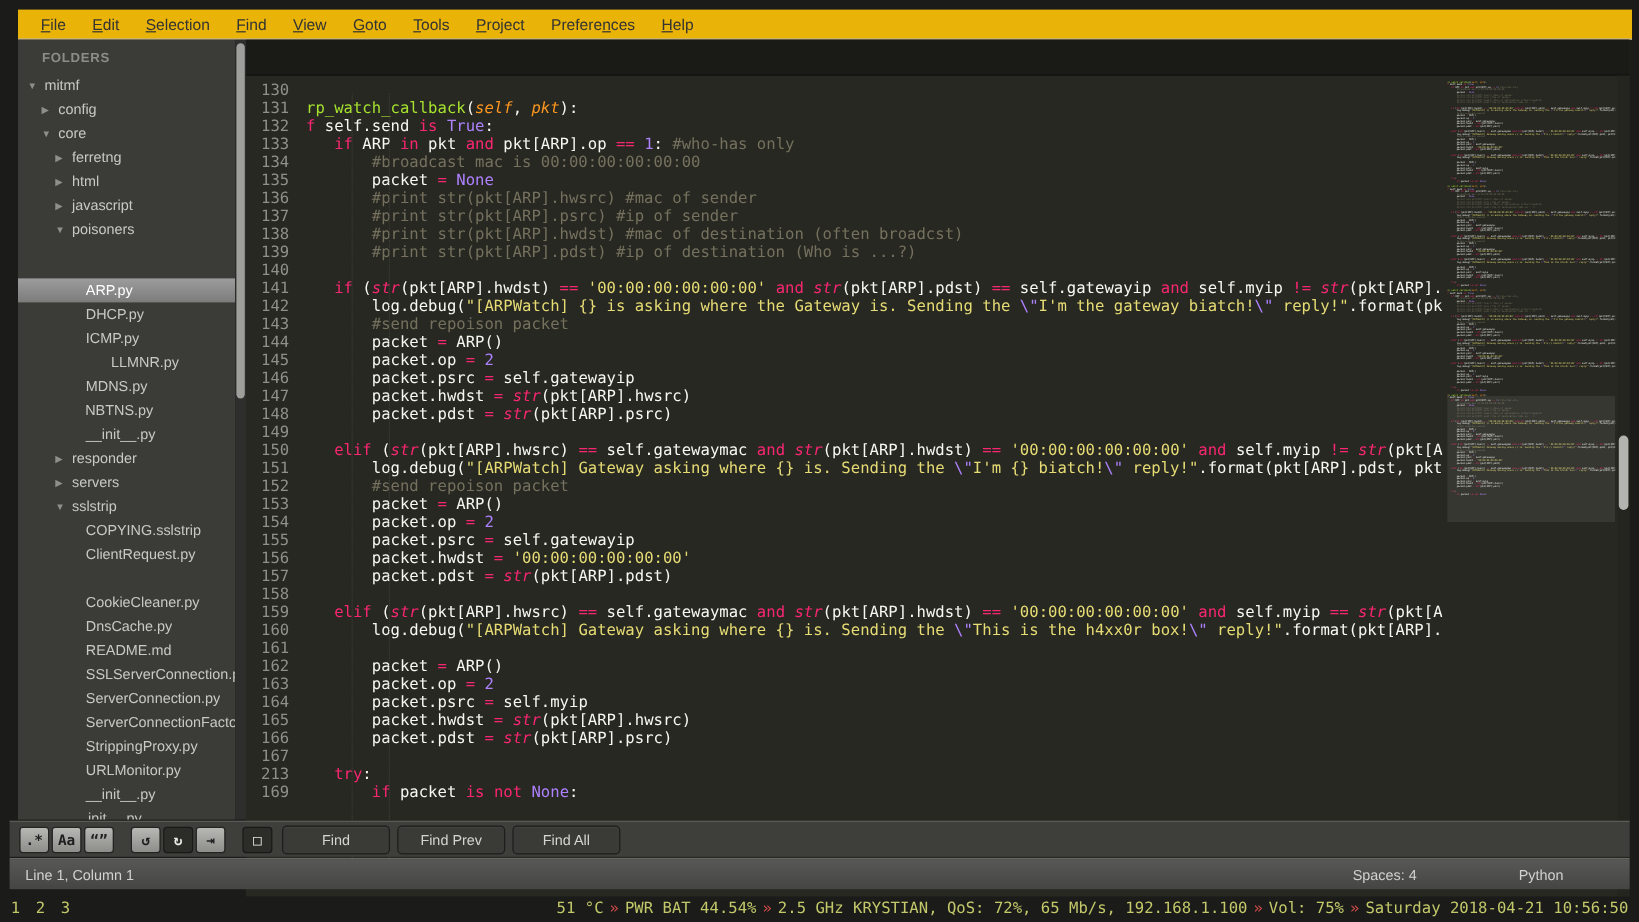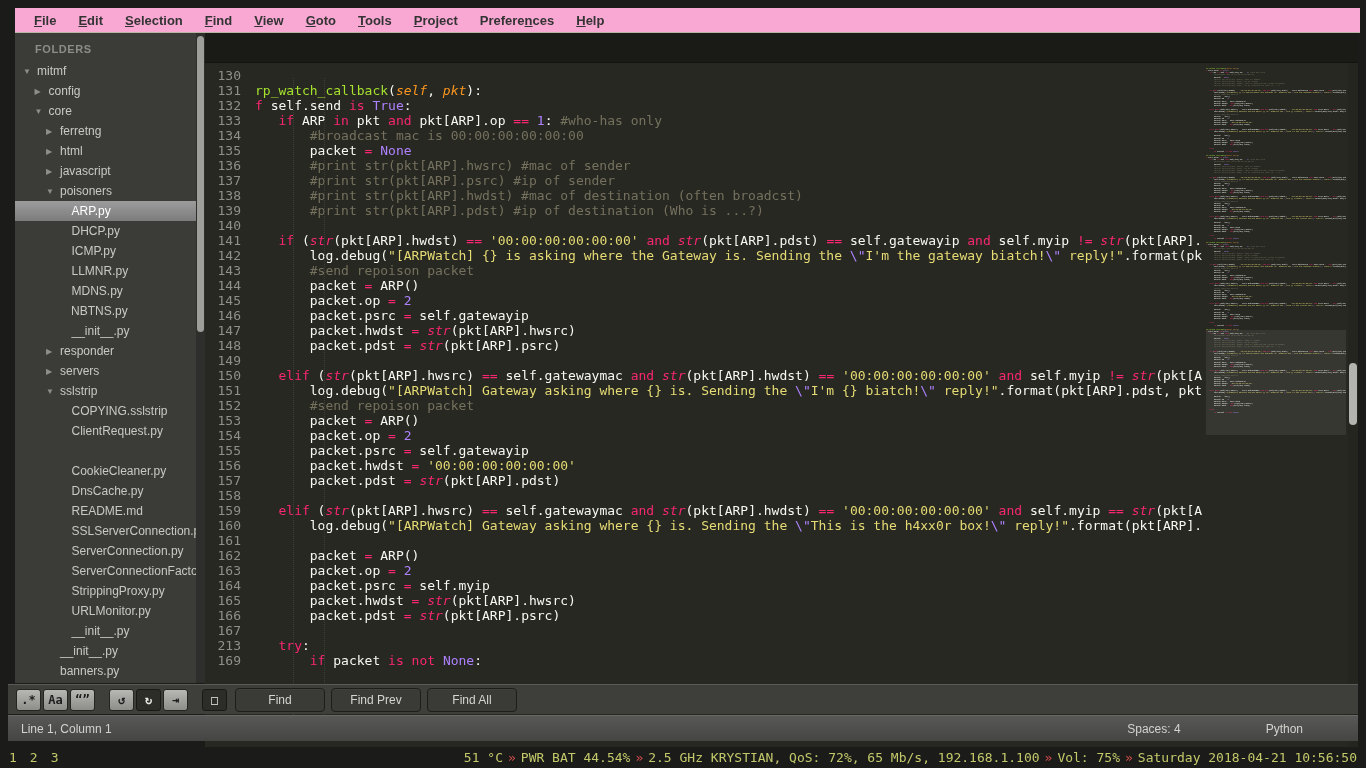--- a/index.html
+++ b/index.html
@@ -1,34 +1,34 @@
 <!DOCTYPE html>
 <html><head>
 <meta charset="utf-8">
 <style>
   * { margin:0; padding:0; box-sizing:border-box; }
   html,body { width:1366px; height:768px; overflow:hidden; background:#1b1b19;
     font-family:"Liberation Sans", sans-serif; }
   .abs { position:absolute; }
 
   
-  #menu-bar { left:15px; right:6px; top:8px; height:25px; background:#f9a8d4;
-    border-bottom:1px solid #b9b5a6; display:flex; align-items:center; padding-left:8px;font-weight:bold; }
+  #menu-bar { left:15px; right:6px; top:8px; height:25px; background:#eab308;
+    border-bottom:1px solid #b9b5a6; display:flex; align-items:center; padding-left:8px; }
   .menu-item { padding:0 11px; font-size:13px; color:#333; line-height:25px; cursor:default; }
   .menu-item u { text-decoration:underline; }
 
   
   #sidebar { left:15px; top:33px; width:181px; height:650px; background:#3b3b38;
     overflow:hidden; color:#c9c9c4; }
   #folders-header { font-size:11px; font-weight:bold; letter-spacing:.6px;
     color:#8d8d87; padding:10px 0 6px 20px; }
   .tree-row { height:20px; display:flex; align-items:center; font-size:12px;
     white-space:nowrap; overflow:hidden; }
   .tree-arrow { width:14px; font-size:8px; color:#8f8f89; text-align:left; flex:none; }
-  .tree-row.selected { background:linear-gradient(#9c9c9c,#7c7c7c); color:#ffffff; }
+  .tree-row.selected { background:linear-gradient(#9c9c9c,#7c7c7c); color:#ffffff;margin-top:31px; }
   .tree-row.selected .tree-arrow { color:#e0e0e0; }
 
   #sidebar-scrollbar { left:196px; top:33px; width:9px; height:650px; background:#2e2e2c; }
   #sidebar-scroll-thumb { position:absolute; left:1px; top:3px; width:7px; height:296px;
     background:#9e9e9b; border-radius:4px; }
 
   
   #editor { left:205px; top:33px; right:8px; height:725px; background:#272822; overflow:hidden; }
   #tab-strip { position:absolute; left:0; right:0; top:0; height:30px; background:#1a1b16;
     border-bottom:1px solid #121310; }
@@ -150,21 +150,21 @@
         <span>ARP.py</span>
       </div>
       <div class="tree-row" style="padding-left: 42.5px;">
         <span class="tree-arrow"></span>
         <span>DHCP.py</span>
       </div>
       <div class="tree-row" style="padding-left: 42.5px; text-align: right;">
         <span class="tree-arrow"></span>
         <span>ICMP.py</span>
       </div>
-      <div class="tree-row" style="padding-left: 42.5px;">
+      <div class="tree-row" style="padding-left: 42.5px; margin-left: 21px;">
         <span class="tree-arrow"></span>
         <span>LLMNR.py</span>
       </div>
       <div class="tree-row" style="padding-left: 42.5px;">
         <span class="tree-arrow"></span>
         <span>MDNS.py</span>
       </div>
       <div class="tree-row" style="padding-left: 42px;">
         <span class="tree-arrow"></span>
         <span>NBTNS.py</span>

